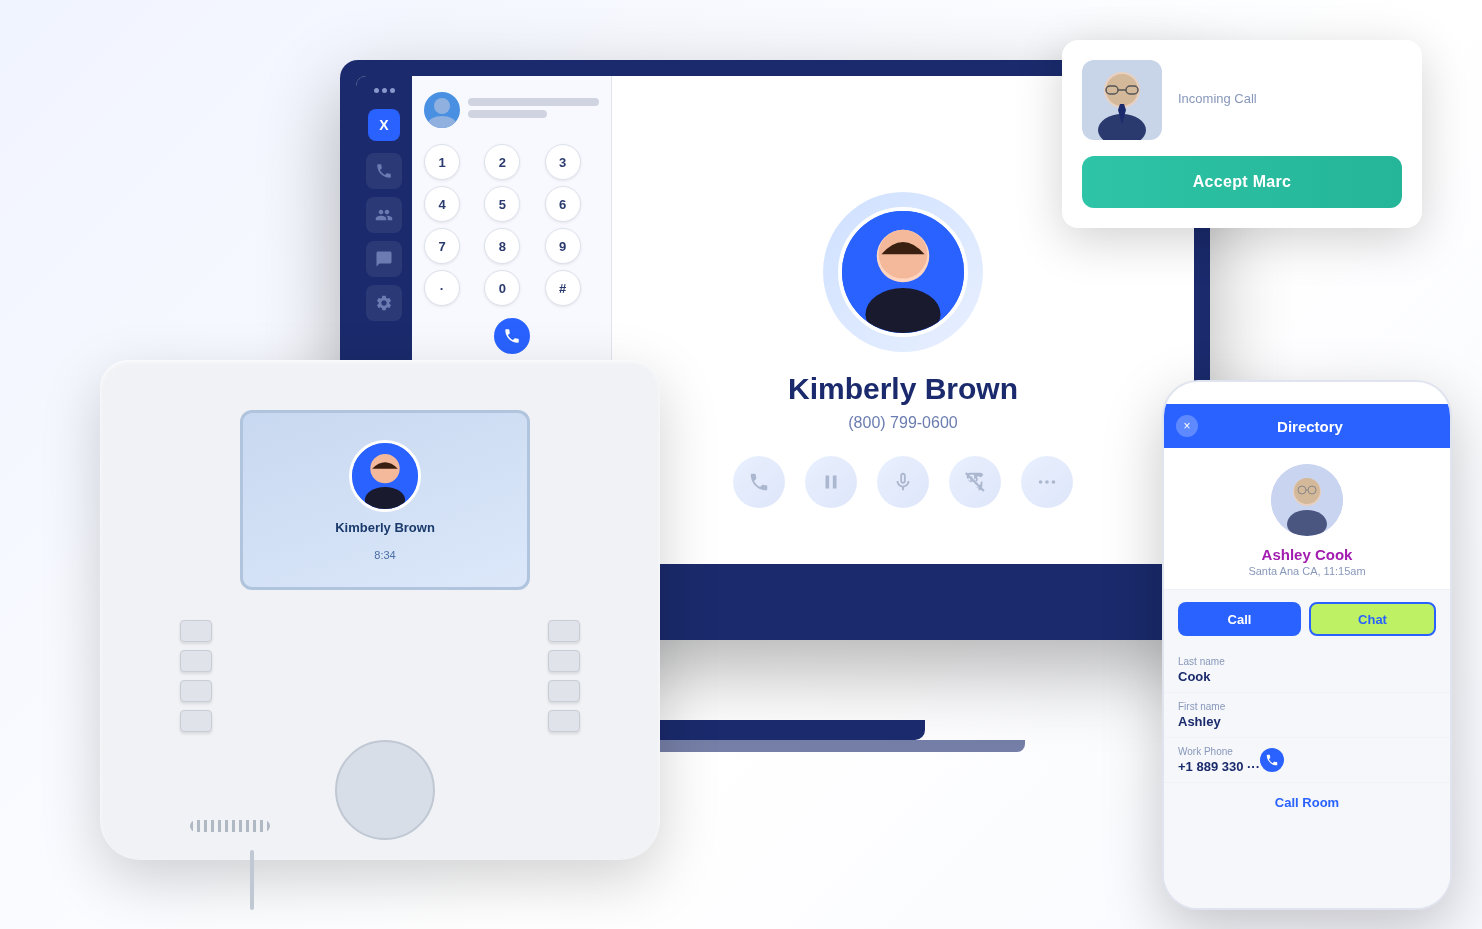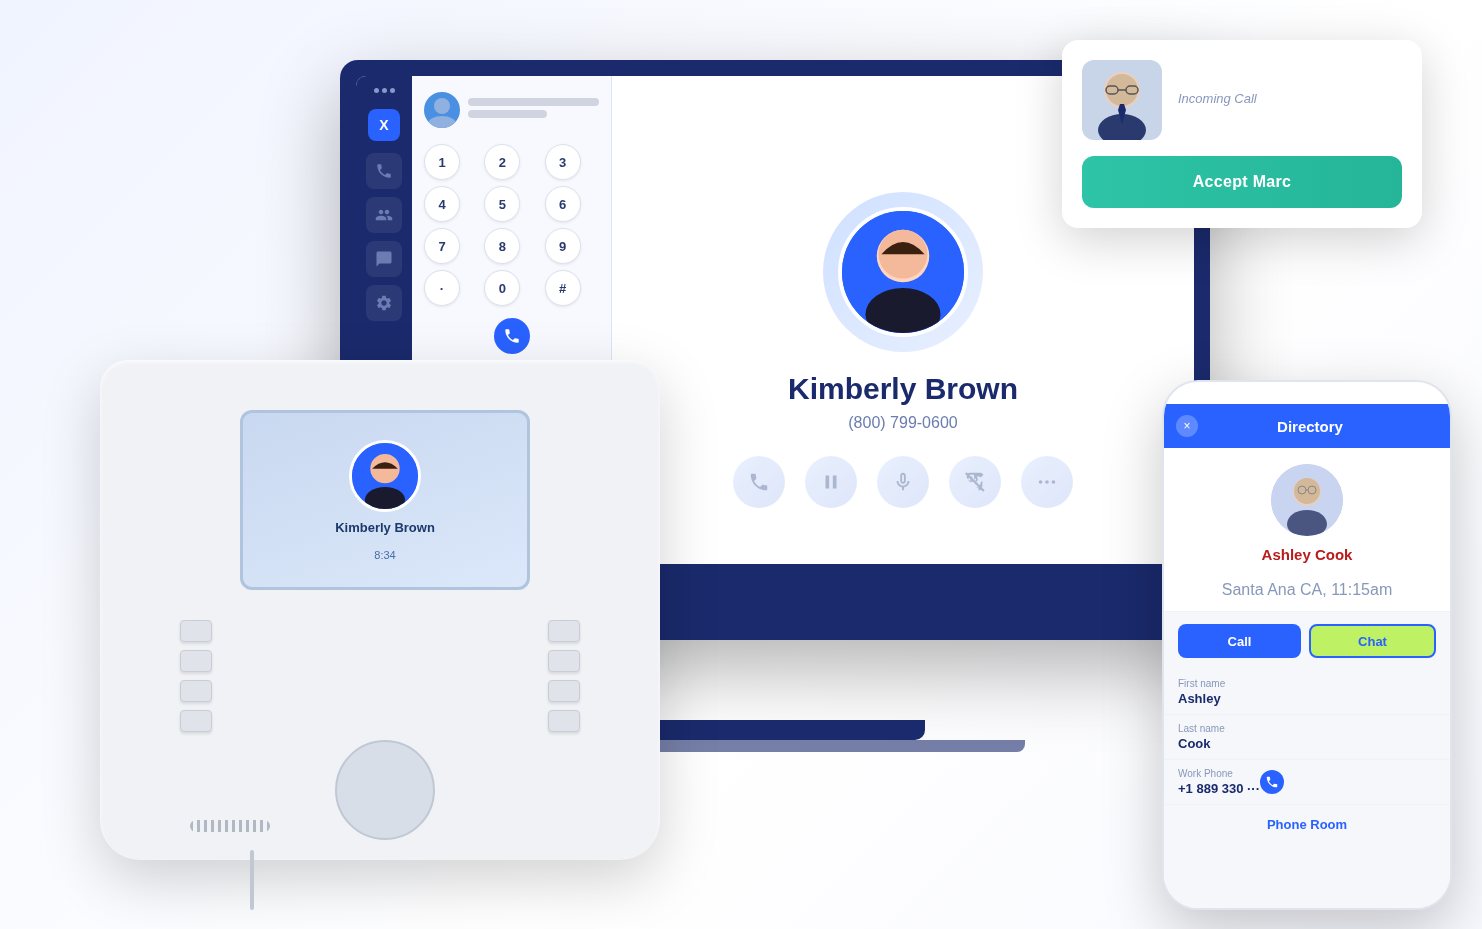--- a/index.html
+++ b/index.html
@@ -386,21 +386,20 @@
       background: #e0e8f4;
       flex-shrink: 0;
       overflow: hidden;
     }
     .incoming-caller-info { flex: 1; }
     .incoming-label {
       font-size: 13px;
       color: #8898bb;
       font-weight: 500;
       margin-bottom: 4px;
-      font-style: italic;
     }
     .incoming-name {
       font-size: 26px;
       font-weight: 800;
       color: #1a2a6c;
       line-height: 1.1;
     }
     .accept-call-btn {
       width: 100%;
       height: 52px;
@@ -490,25 +489,25 @@
       width: 72px;
       height: 72px;
       border-radius: 50%;
       background: #c8d4f0;
       overflow: hidden;
       margin-bottom: 10px;
     }
     .mobile-contact-name {
       font-size: 15px;
       font-weight: 700;
-      color: #b91c1c;
-      margin-bottom: 18px;
+      color: #a21caf;
+      margin-bottom: 2px;
     }
     .mobile-contact-location {
-      font-size: 16px;
+      font-size: 11px;
       color: #8898bb;
     }
     
     .mobile-action-row {
       display: flex;
       gap: 8px;
       margin: 12px 14px;
     }
     .mobile-call-btn {
       flex: 1;
@@ -791,40 +790,40 @@
         <div class="mobile-contact-name">Ashley Cook</div>
         <div class="mobile-contact-location">Santa Ana CA, 11:15am</div>
       </div>
 
       <div class="mobile-action-row">
         <button class="mobile-call-btn">Call</button>
         <button class="mobile-chat-btn">Chat</button>
       </div>
 
       <div class="mobile-field">
+        <div class="mobile-field-label">Last name</div>
+        <div class="mobile-field-value">Cook</div>
+      </div>
+
+      <div class="mobile-field">
         <div class="mobile-field-label">First name</div>
         <div class="mobile-field-value">Ashley</div>
-      </div>
-
-      <div class="mobile-field">
-        <div class="mobile-field-label">Last name</div>
-        <div class="mobile-field-value">Cook</div>
       </div>
 
       <div class="mobile-phone-row">
         <div>
           <div class="mobile-field-label">Work Phone</div>
           <div class="mobile-field-value">+1 889 330 ···</div>
         </div>
         <div class="mobile-phone-icon">
           <svg width="14" height="14" viewBox="0 0 24 24" fill="none">
             <path d="M6.6 10.8c1.4 2.8 3.8 5.1 6.6 6.6l2.2-2.2c.3-.3.7-.4 1-.2 1.1.4 2.3.6 3.6.6.6 0 1 .4 1 1V20c0 .6-.4 1-1 1C10.6 21 3 13.4 3 4c0-.6.4-1 1-1h3.5c.6 0 1 .4 1 1 0 1.3.2 2.5.6 3.6.1.3 0 .7-.2 1L6.6 10.8z" fill="#fff"></path>
           </svg>
         </div>
       </div>
 
       <div class="mobile-call-room-row">
-        <span class="mobile-call-room-link">Phone Room</span>
+        <span class="mobile-call-room-link">Call Room</span>
       </div>
 
     </div>
   </div>
 </div>
 
 </body></html>

